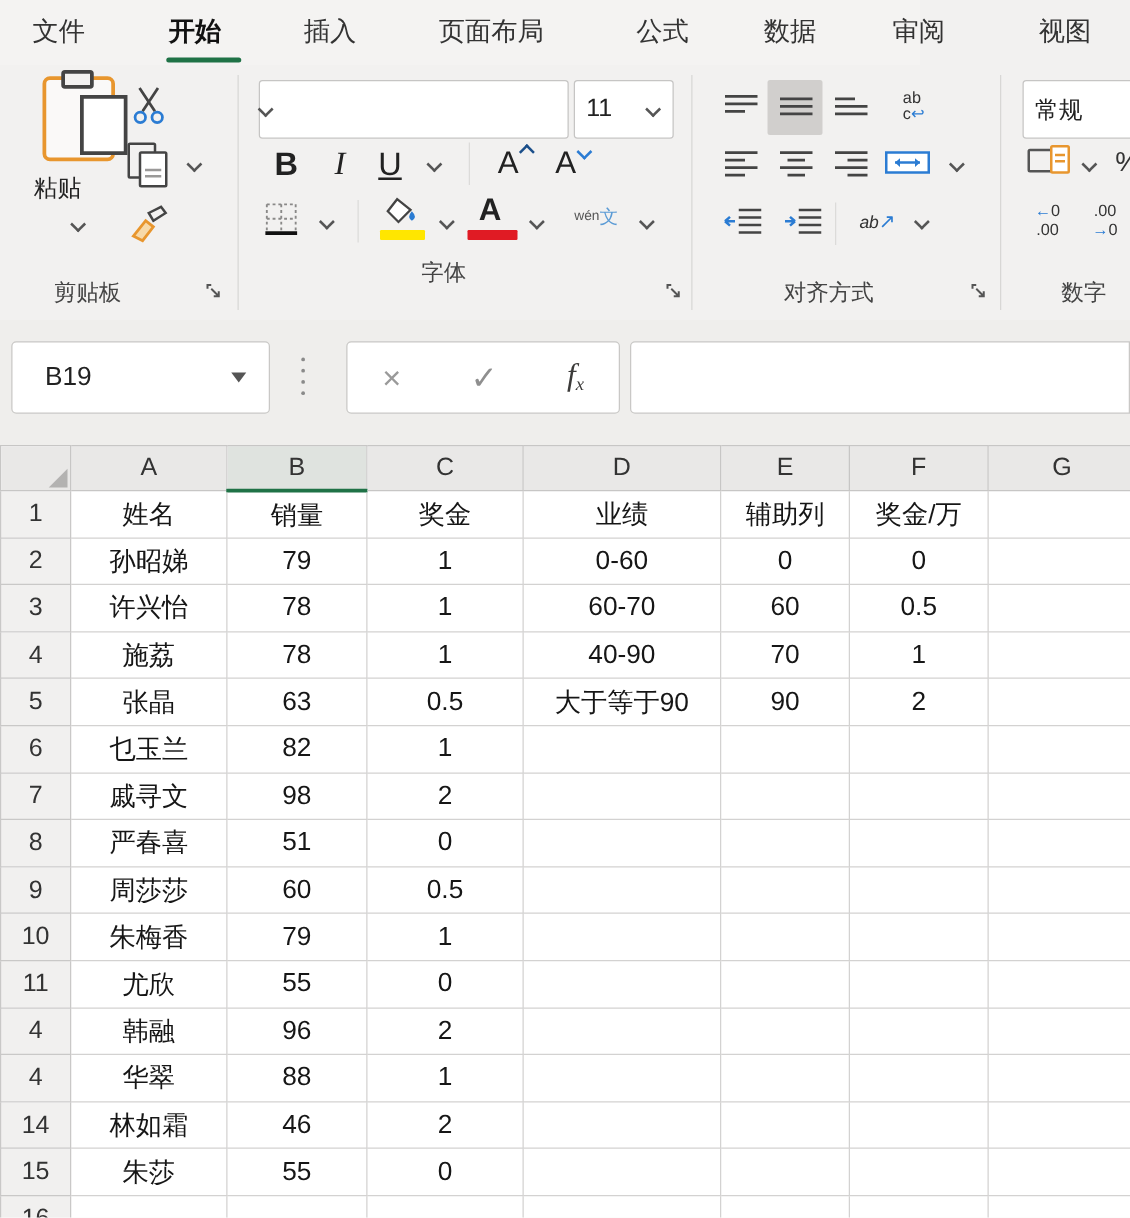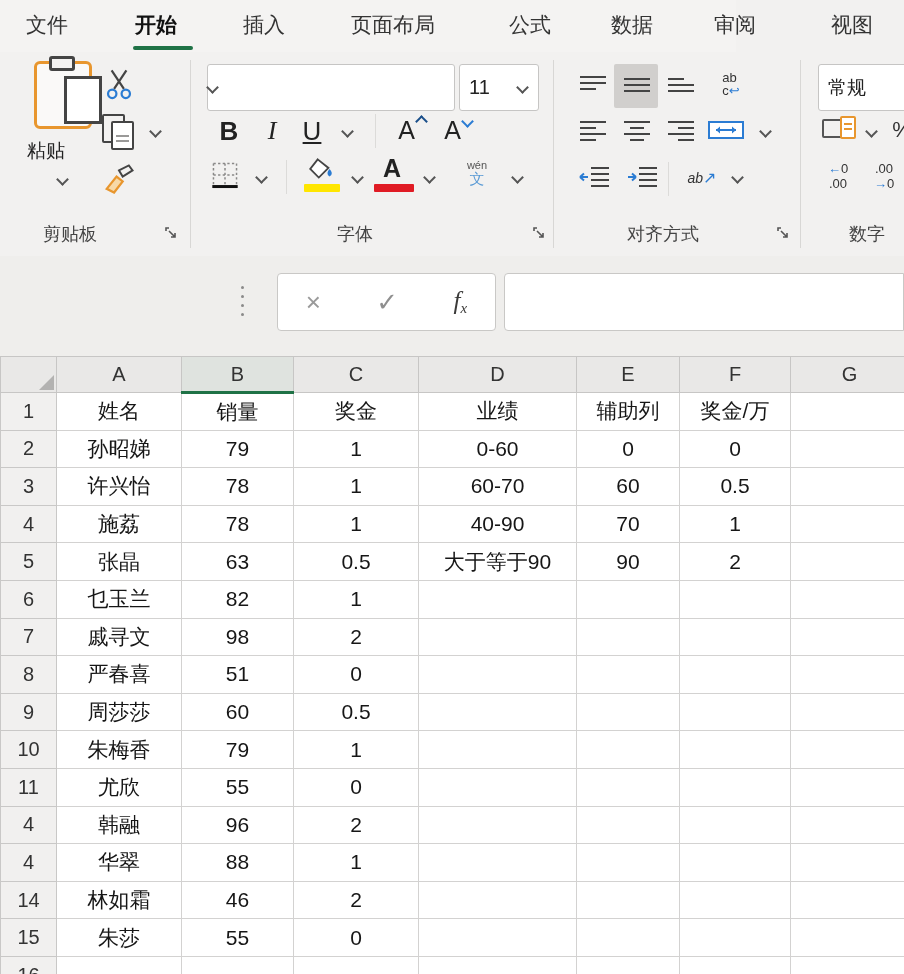--- a/index.html
+++ b/index.html
@@ -34,21 +34,21 @@
   .copy-front i{position:absolute;left:3px;right:3px;height:2px;background:#9a9998;}
   .copy-front i.l1{top:12px;} .copy-front i.l2{top:17px;}
 
   
   .combo{position:absolute;background:#fff;border:1px solid #c6c5c4;border-radius:3px;display:flex;align-items:center;}
   .combo .val{flex:1;padding-left:9px;font-size:20px;color:#222;white-space:nowrap;overflow:hidden;}
   .combo .chev{margin-right:11px;}
   .fmt-letter{font-size:26px;color:#222;}
   .serifit{font-family:"Liberation Serif","DejaVu Serif",serif;font-style:italic;}
   .colorbar{position:absolute;height:8px;border-radius:1px;}
-  .phon{display:flex;flex-direction:column;align-items:center;line-height:1;}
+  .phon{display:flex;flex-direction:row;align-items:center;line-height:1;}
   .phon .t{font-size:11px;color:#555;}
   .phon .b{font-size:15px;color:#5b9bd5;}
 
   
   .sel-box{position:absolute;background:#d1cfcd;border-radius:2px;}
   .wrap-ic{display:flex;flex-direction:column;align-items:flex-start;line-height:1;font-size:13px;color:#333;}
   .wrap-ic .blue{color:#2b7cd3;}
   .orient-ic{font-size:14px;font-style:italic;color:#333;}
   .orient-ic .blue{color:#2b7cd3;font-style:normal;font-size:16px;}
 
@@ -221,21 +221,21 @@
   <div class="ribbtn" style="left:454px;top:100px;width:46px;height:42px">
     <div class="phon">
       <span class="t">wén</span>
       <span class="b">文</span>
     </div>
   </div>
   <div class="ribbtn" style="left:508px;top:118px;width:18px;height:14px">
       <i class="chev"></i>
     </div>
 
-  <span class="grp-label" style="left:305px;top:170px;width:100px">字体</span>
+  <span class="grp-label" style="left:305px;top:154px;width:100px">字体</span>
   <div class="launcher" style="left:532px;top:174px">
     <svg width="14" height="14" viewBox="0 0 14 14">
       <path d="M2 5 V2 H5" fill="none" stroke="#555" stroke-width="1.6"></path>
       <path d="M5 5 L11 11 M11 7 V11 H7" fill="none" stroke="#555" stroke-width="1.6"></path>
     </svg>
   </div>
   <div class="vsep" style="left:553px"></div>
 
   <div class="sel-box" style="left:614px;top:12px;width:44px;height:44px"></div>
   <div class="ribbtn" style="left:574px;top:18px;width:38px;height:30px">
@@ -344,20 +344,24 @@
   <div class="ribbtn" style="left:862px;top:106px;width:44px;height:38px">
     <div class="dec-ic">
       <span>.00</span>
       <span><span class="blue">→</span><span>0</span></span>
     </div>
   </div>
   <span class="grp-label" style="left:830px;top:170px;width:74px">数字</span>
 </div>
 
 <div id="formula-row">
+  <div class="fbox" id="name-box">
+    <span class="val">B19</span>
+    <div class="dd-tri"></div>
+  </div>
   <div id="dots-sep">
       <i></i>
       <i></i>
       <i></i>
       <i></i>
     </div>
   <div class="fbox" id="fx-box">
     <span class="x">×</span>
     <span class="ck">✓</span>
     <span class="fx"><span class="f">f</span><span class="sx">x</span></span>

